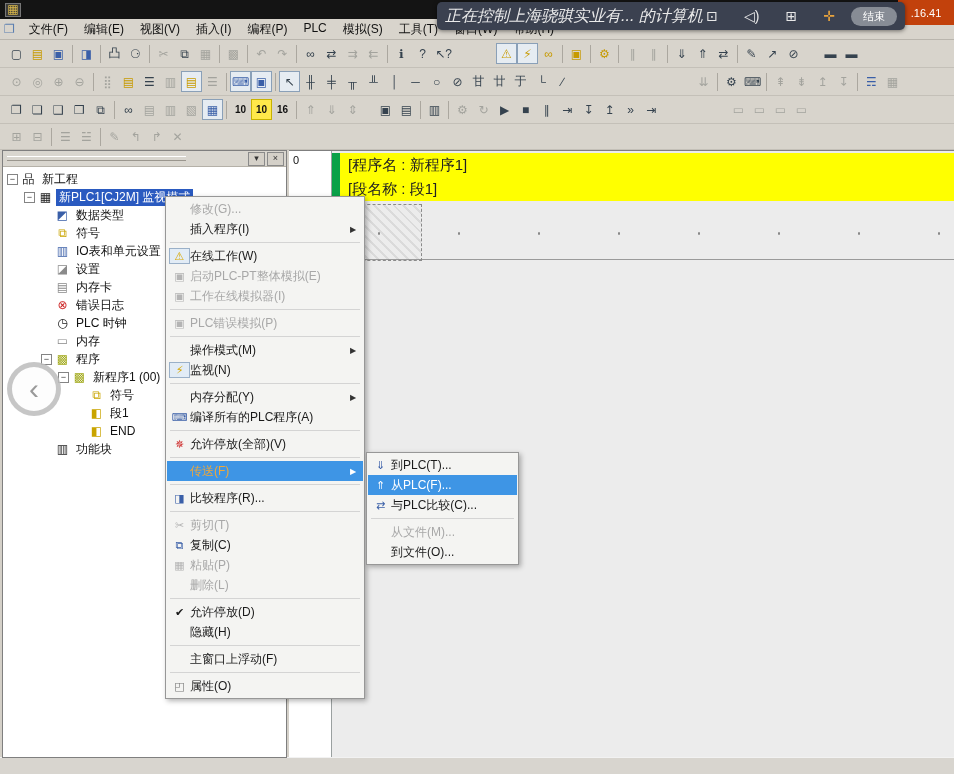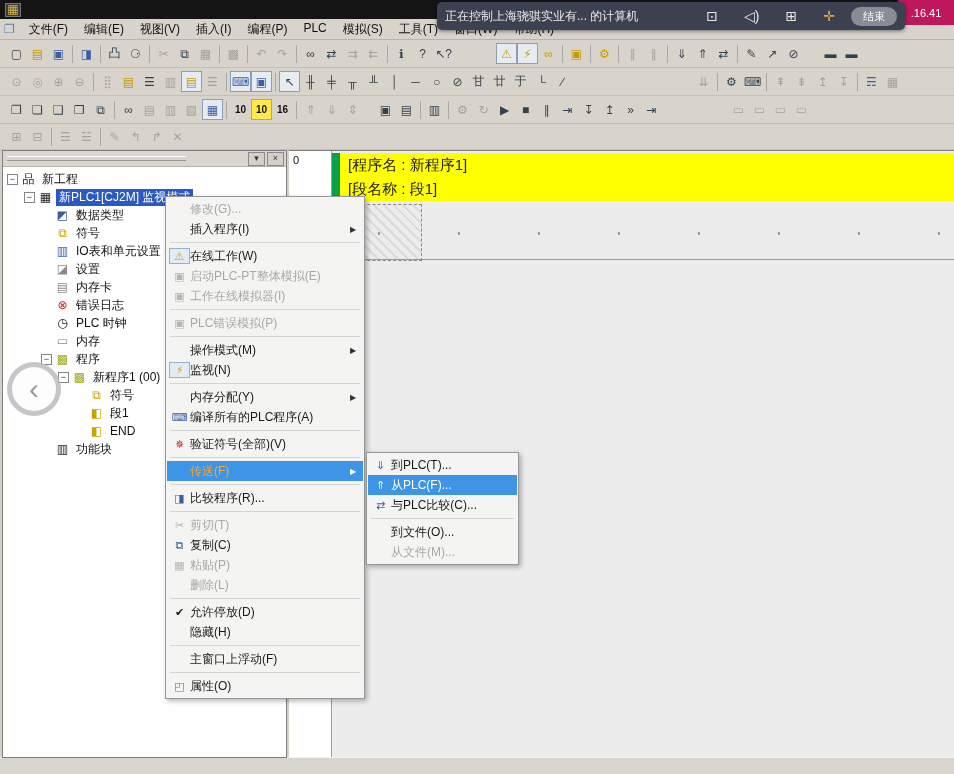--- a/index.html
+++ b/index.html
@@ -7,28 +7,28 @@
        font-family:"Liberation Sans","DejaVu Sans",sans-serif;
        background:#d4d0c8;font-size:12px;color:#111;}
   #stage{position:absolute;inset:0;}
 
   
   #titlebar{position:absolute;left:0;top:0;width:954px;height:19px;background:#141414;
             color:#c9c9c9;display:flex;align-items:center;gap:6px;padding-left:5px;
             box-sizing:border-box;font-size:12px;white-space:nowrap;overflow:hidden;}
   #app-icon{color:#d8b64a;font-size:12px;background:#3a3a3a;border:1px solid #777;
             width:14px;height:12px;line-height:11px;text-align:center;}
-  #corner-ip{position:absolute;right:0;top:0;width:56px;height:25px;background:#be185d;
+  #corner-ip{position:absolute;right:0;top:0;width:56px;height:25px;background:#c2410c;
              color:#fff;font-size:11px;display:flex;align-items:center;justify-content:center;z-index:45;}
 
   
   #remote{position:absolute;left:437px;top:2px;width:468px;height:28px;background:#3b4150;
           border-radius:5px;z-index:50;display:flex;align-items:center;color:#eaeaea;
           box-shadow:0 1px 4px rgba(0,0,0,.5);padding:0 8px;box-sizing:border-box;}
-  #remote .r-text{font-size:12px;margin-right:auto;white-space:nowrap;}
+  #remote .r-text{font-size:16px;margin-right:auto;white-space:nowrap;font-style:italic;}
   #remote .r-icons{display:flex;align-items:center;gap:26px;margin-right:16px;}
   #remote .r-icons span{font-size:14px;color:#e8e8e8;}
   #remote .r-icons span.amber{color:#e8a33d;font-weight:bold;}
   #remote .end-btn{background:#878c95;border-radius:10px;color:#fff;font-size:11px;
                    padding:2px 12px;flex:none;}
 
   
   #menubar{position:absolute;left:0;top:19px;width:954px;height:21px;background:#d8d4cc;
            display:flex;align-items:center;border-bottom:1px solid #b9b5ad;box-sizing:border-box;}
   #mdi-icon{color:#5b7fb0;margin:0 6px 0 4px;font-size:12px;}
@@ -476,21 +476,21 @@
         <span class="mi-arrow">▶</span>
       </div>
       <div class="mi g-blue">
         <span class="mi-icon">⌨</span>
         <span class="mi-label">编译所有的PLC程序(A)</span>
         <span class="mi-arrow"></span>
       </div>
       <div class="msep"></div>
       <div class="mi g-red">
         <span class="mi-icon">✵</span>
-        <span class="mi-label">验证符号(全部)(V)</span>
+        <span class="mi-label">允许停放(全部)(V)</span>
         <span class="mi-arrow"></span>
       </div>
       <div class="msep"></div>
       <div class="mi hl hl-amber">
         <span class="mi-icon"></span>
         <span class="mi-label">传送(F)</span>
         <span class="mi-arrow">▶</span>
       </div>
       <div class="msep"></div>
       <div class="mi g-blue">
@@ -555,28 +555,28 @@
         <span class="mi-icon">⇑</span>
         <span class="mi-label">从PLC(F)...</span>
         <span class="mi-arrow"></span>
       </div>
       <div class="mi g-blue">
         <span class="mi-icon">⇄</span>
         <span class="mi-label">与PLC比较(C)...</span>
         <span class="mi-arrow"></span>
       </div>
       <div class="msep"></div>
+      <div class="mi dis">
+        <span class="mi-icon"></span>
+        <span class="mi-label">从文件(M)...</span>
+        <span class="mi-arrow"></span>
+      </div>
       <div class="mi">
         <span class="mi-icon"></span>
         <span class="mi-label">到文件(O)...</span>
-        <span class="mi-arrow"></span>
-      </div>
-      <div class="mi dis">
-        <span class="mi-icon"></span>
-        <span class="mi-label">从文件(M)...</span>
         <span class="mi-arrow"></span>
       </div>
     </div>
 
   <div id="remote">
     <span class="r-text">正在控制上海骁骐实业有... 的计算机</span>
     <span class="r-icons">
 
     <span>⊡</span>
         <span>◁)</span>

